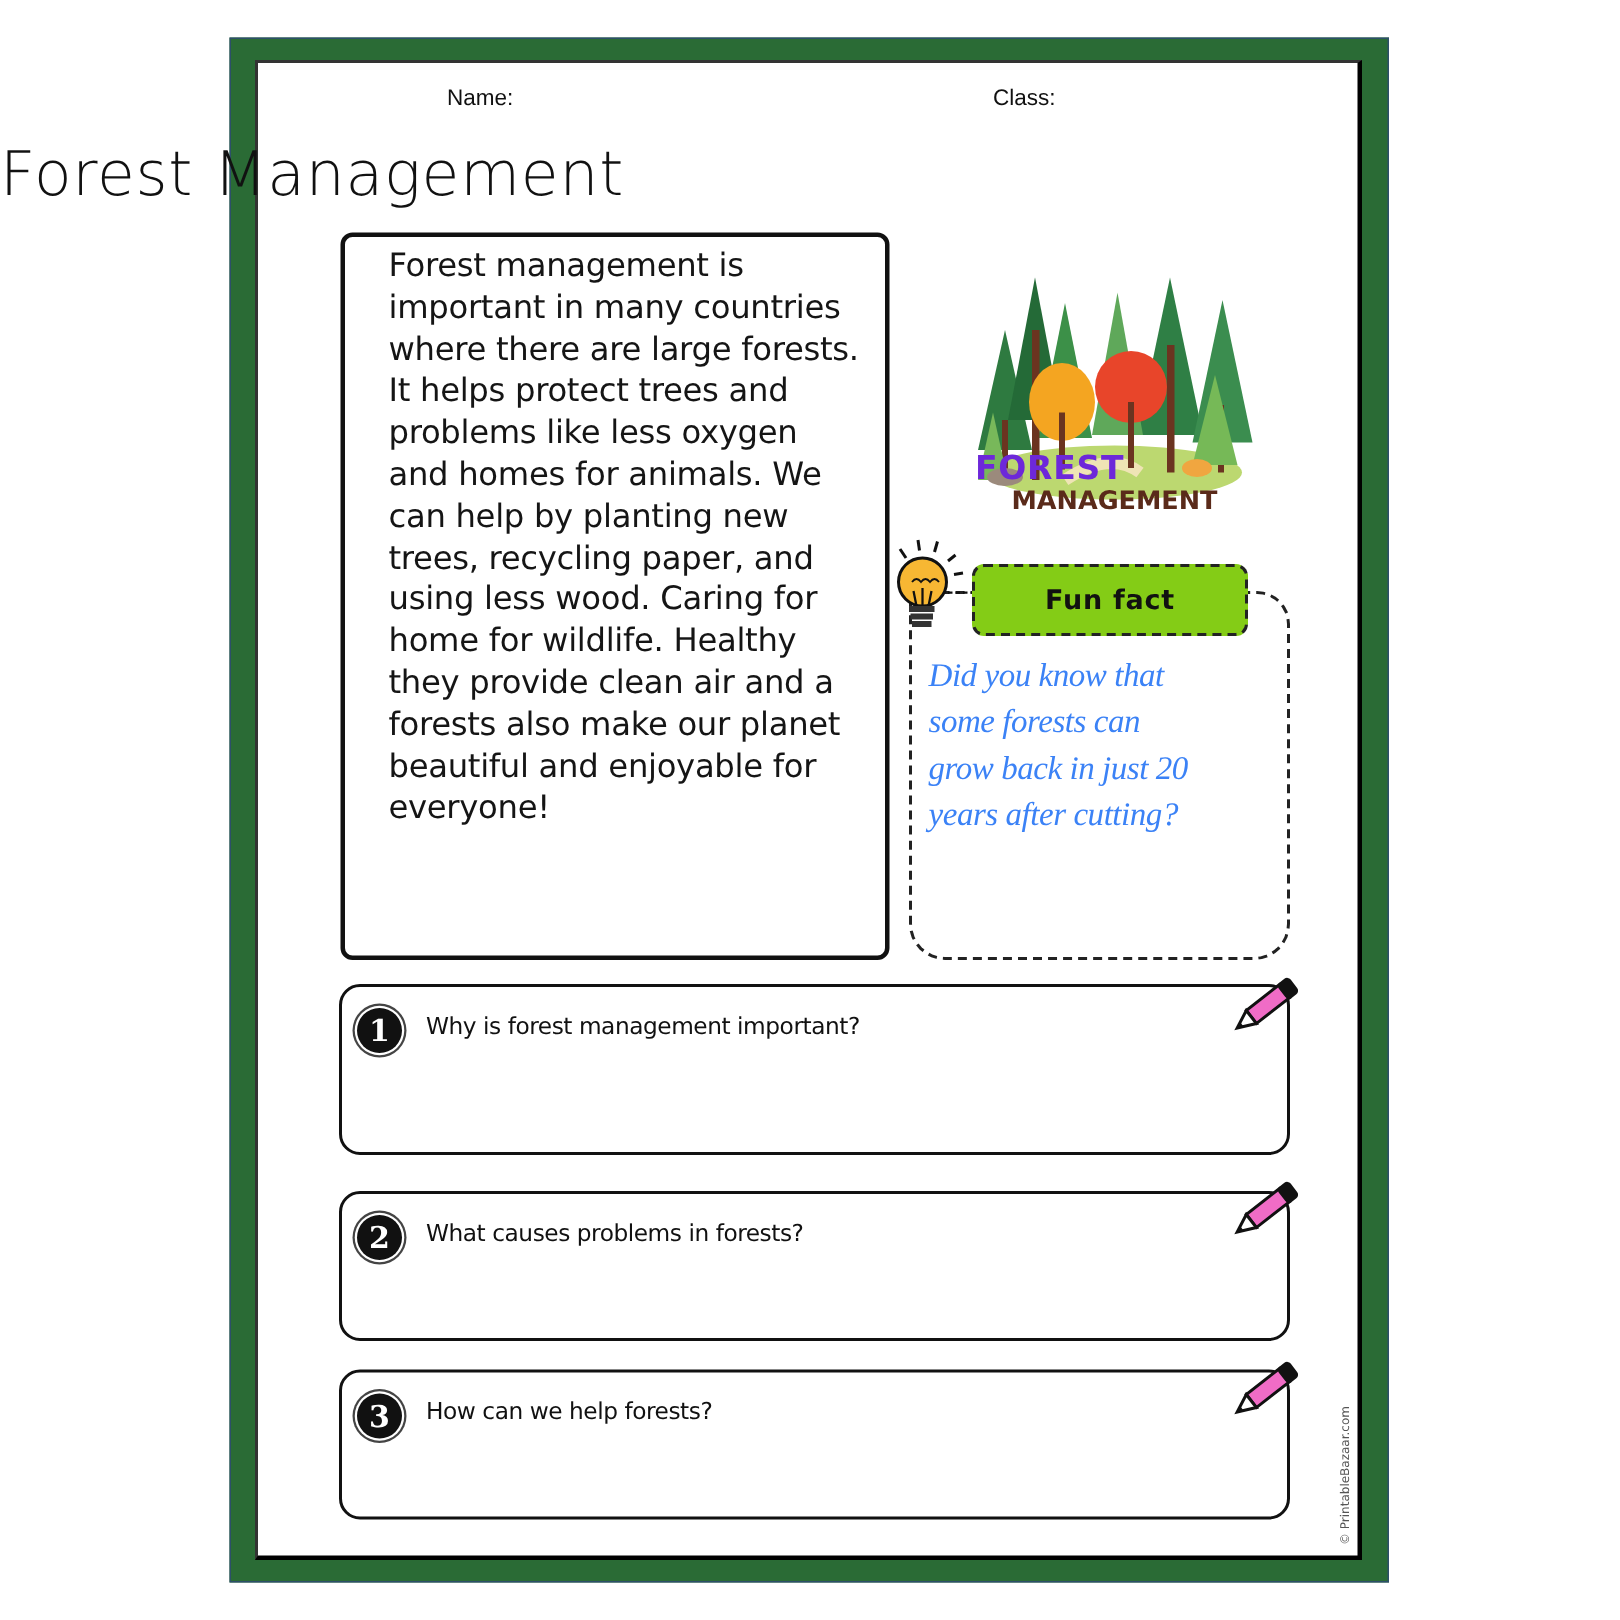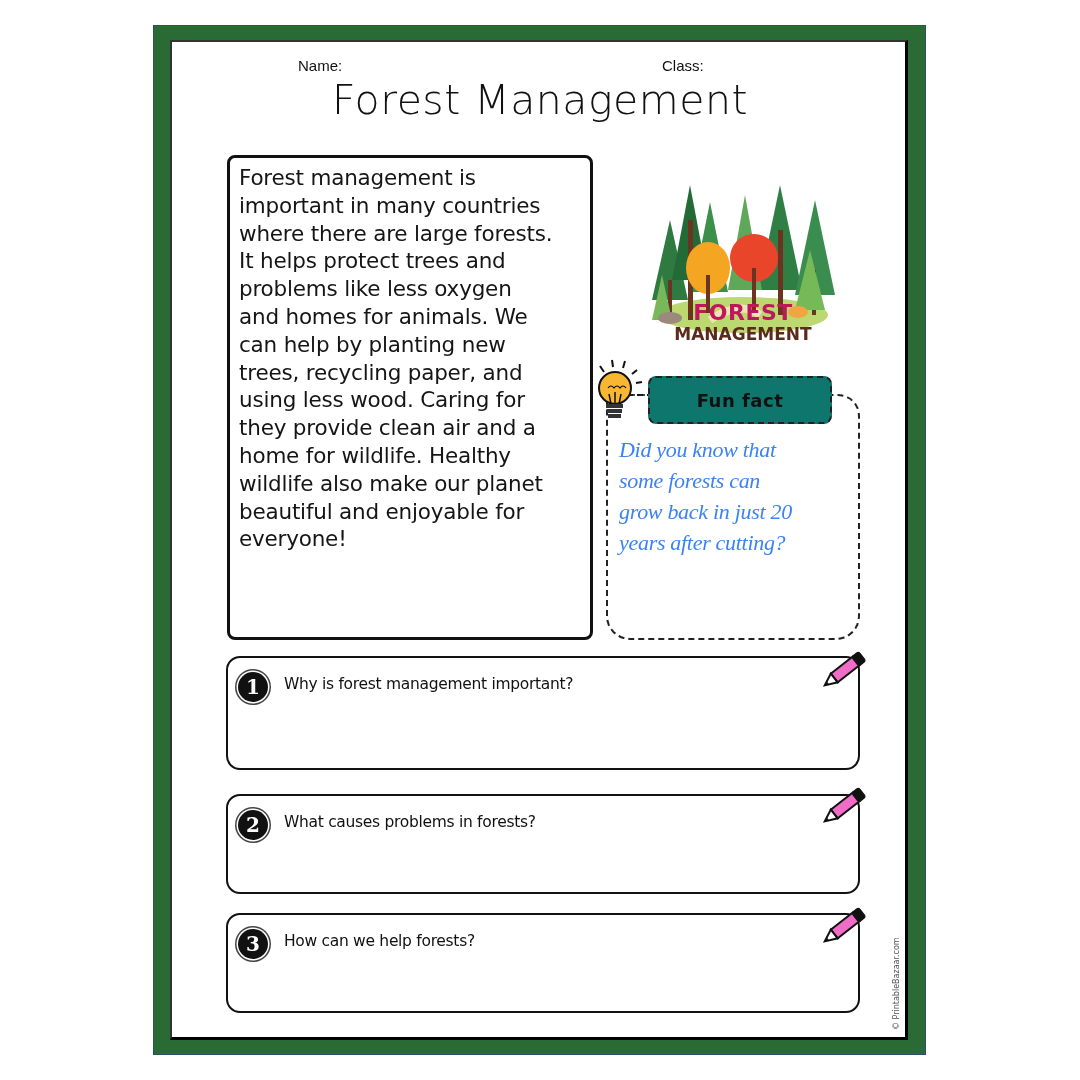--- a/index.html
+++ b/index.html
@@ -13,47 +13,47 @@
   }
   .page {
     position: absolute; left: 170px; top: 40px; width: 738px; height: 1000px;
     background: #fff; box-sizing: border-box;
     border-top: 2px solid #333; border-left: 2px solid #333;
     border-right: 3px solid #000; border-bottom: 3px solid #000;
   }
   .abs { position: absolute; }
   .label-small { font-size: 15px; color: #111; font-family: "Liberation Sans", sans-serif; margin-left: 41px; }
   .title {
-    position: absolute; left: 0; width: 100%; top: 76px; text-align: center;
+    position: absolute; left: 0; width: 100%; top: 92px; text-align: left;
     font-family: "DejaVu Sans", sans-serif; font-weight: 300; font-size: 41px; letter-spacing: 0.5px; color: #111;
   }
   .passage {
     position: absolute; left: 227px; top: 155px; width: 366px; height: 485px;
     box-sizing: border-box; border: 3px solid #111; border-radius: 8px;
     padding: 6px 8px 0 9px;
     font-family: "DejaVu Sans", sans-serif; font-size: 21.5px; line-height: 27.8px; color: #151515;
     letter-spacing: -0.2px;
   }
-  .passage span { display: block; white-space: nowrap; }
+  .passage span { display: block; white-space: nowrap; margin-left: 20px; }
   .illus { position: absolute; left: 650px; top: 180px; width: 186px; height: 170px; }
   .illus-title1 {
-    position: absolute; left: 650px; top: 300px; width: 186px; text-align: center;
-    font-family: "DejaVu Sans", sans-serif; font-weight: bold; font-size: 22px; color: #be185d; letter-spacing: 0.5px;
+    position: absolute; left: 650px; top: 300px; width: 186px; text-align: left;
+    font-family: "DejaVu Sans", sans-serif; font-weight: bold; font-size: 22px; color: #6d28d9; letter-spacing: 0.5px;
   }
   .illus-title2 {
     position: absolute; left: 650px; top: 324px; width: 186px; text-align: center;
     font-family: "DejaVu Sans", sans-serif; font-weight: bold; font-size: 17px; color: #5a2a1a;
   }
   .fun-box {
     position: absolute; left: 606px; top: 394px; width: 254px; height: 246px;
     box-sizing: border-box; border: 2px dashed #222; border-radius: 0 22px 24px 24px;
   }
   .fun-header {
     position: absolute; left: 648px; top: 376px; width: 184px; height: 48px;
-    box-sizing: border-box; border: 2px dashed #222; border-radius: 8px; background: #0f766e;
+    box-sizing: border-box; border: 2px dashed #222; border-radius: 8px; background: #84cc16;
     display: flex; align-items: center; justify-content: center;
     font-family: "DejaVu Sans", sans-serif; font-weight: bold; font-size: 18px; color: #111; letter-spacing: 0.5px;
   }
   .fun-text {
     position: absolute; left: 619px; top: 434px; width: 240px;
     font-family: Liberation Serif, serif; font-style: italic; font-size: 22px; line-height: 31px; color: #3b82f6;
     letter-spacing: -0.3px;
   }
   .fun-text span { display: block; white-space: nowrap; }
   .bulb { position: absolute; left: 592px; top: 358px; width: 56px; height: 66px; }
@@ -91,23 +91,23 @@
 <div class="passage">
   <span>Forest management is</span>
   <span>important in many countries</span>
   <span>where there are large forests.</span>
   <span>It helps protect trees and</span>
   <span>problems like less oxygen</span>
   <span>and homes for animals. We</span>
   <span>can help by planting new</span>
   <span>trees, recycling paper, and</span>
   <span>using less wood. Caring for</span>
+  <span>home for wildlife. Healthy</span>
   <span>they provide clean air and a</span>
-  <span>home for wildlife. Healthy</span>
-  <span>wildlife also make our planet</span>
+  <span>forests also make our planet</span>
   <span>beautiful and enjoyable for</span>
   <span>everyone!</span>
 </div>
 
 <svg class="illus" viewBox="0 0 186 170">
   <ellipse cx="93" cy="135" rx="85" ry="18" fill="#bcd870"></ellipse>
   <path d="M60 140 Q90 120 110 135" stroke="#efe4b5" stroke-width="8" fill="none"></path>
 
   <polygon points="130,5 108,110 152,110" fill="#2f7f45"></polygon>
   <polygon points="165,20 145,115 185,115" fill="#3b8d4f"></polygon>

